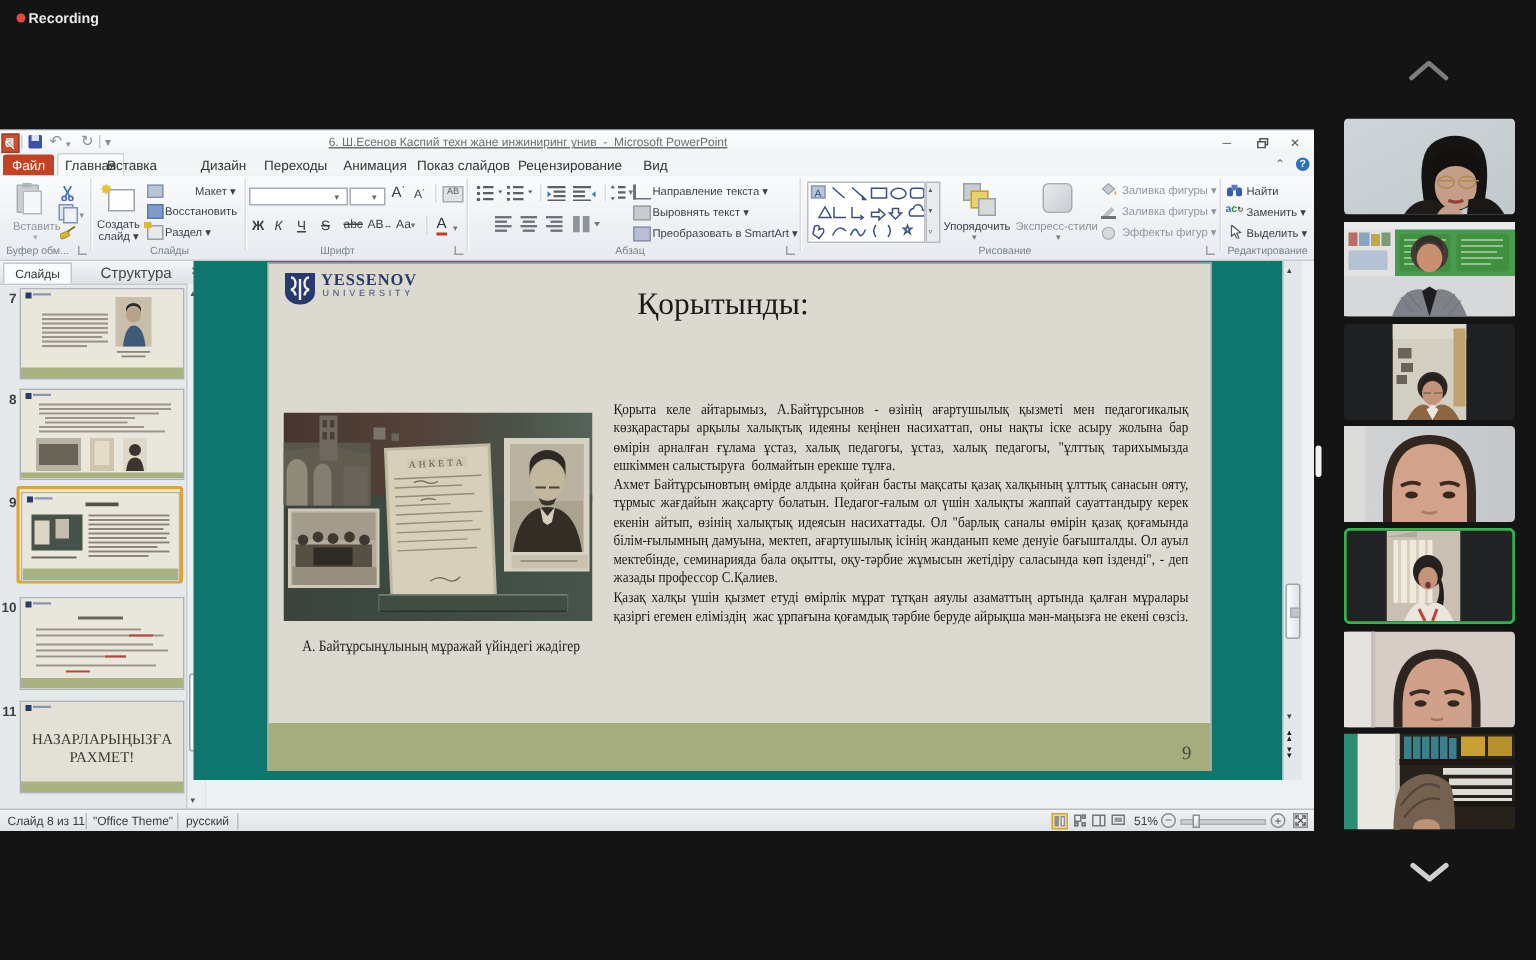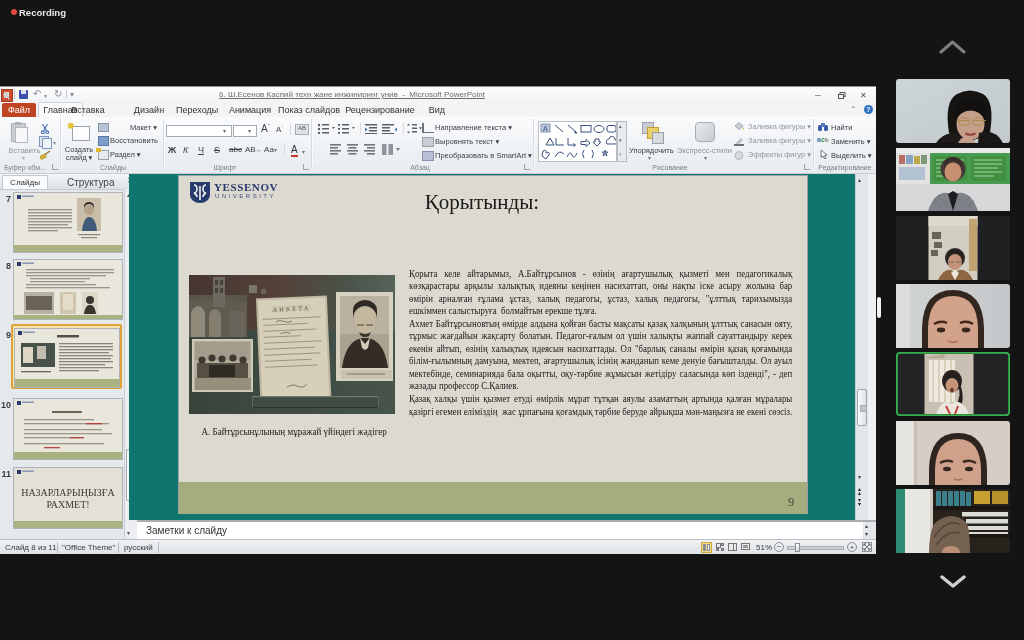--- a/index.html
+++ b/index.html
@@ -553,27 +553,20 @@
           <div class="abs" style="left:2px;top:2px;font-size:6px;color:#444;">▴</div>
           <div class="abs" style="left:1px;top:215px;width:10px;height:37px;background:linear-gradient(90deg,#fdfdfe,#dde1e6);border:1px solid #9fa5ad;border-radius:2px;box-sizing:border-box;">
             <div class="abs" style="left:2px;top:15px;width:5px;height:5px;background:#c0c5cb;border:1px solid #a5abb2;"></div>
           </div>
           <div class="abs" style="left:2px;top:299px;font-size:6px;color:#444;">▾</div>
           <div class="abs" style="left:2px;top:313px;font-size:6px;color:#222;line-height:4px;">▴<br>▴</div>
           <div class="abs" style="left:2px;top:324px;font-size:6px;color:#222;line-height:4px;">▾<br>▾</div>
         </div>
       </div>
 
-      <div class="abs" id="notes" style="left:137px;top:346px;width:739px;height:19px;background:#fff;border-top:2px solid #a8adb4;box-sizing:border-box;">
-        <div class="abs" style="left:9px;top:2.5px;font-size:10px;color:#333;">Заметки к слайду</div>
-        <div class="abs" style="left:726px;top:0;width:13px;height:17px;background:#e4e7ea;">
-          <div class="abs" style="left:2px;top:0px;font-size:6px;color:#444;">▴</div>
-          <div class="abs" style="left:2px;top:8px;font-size:6px;color:#444;">▾</div>
-        </div>
-      </div>
     </div>
 
     <div class="abs" id="statusbar" style="left:0;top:452px;width:876px;height:15px;
          background:linear-gradient(#f0f2f4,#dfe2e6);border-top:1px solid #b9bec5;box-sizing:border-box;">
       <div class="abs" style="left:5px;top:3px;font-size:8px;color:#3a3a3a;">Слайд 8 из 11</div>
       <div class="abs" style="left:57px;top:2px;width:1px;height:11px;background:#b9bec5;"></div>
       <div class="abs" style="left:62px;top:3px;font-size:8px;color:#3a3a3a;">"Office Theme"</div>
       <div class="abs" style="left:118px;top:2px;width:1px;height:11px;background:#b9bec5;"></div>
       <div class="abs" style="left:124px;top:3px;font-size:8px;color:#3a3a3a;">русский</div>
       <div class="abs" style="left:158px;top:2px;width:1px;height:11px;background:#b9bec5;"></div>

